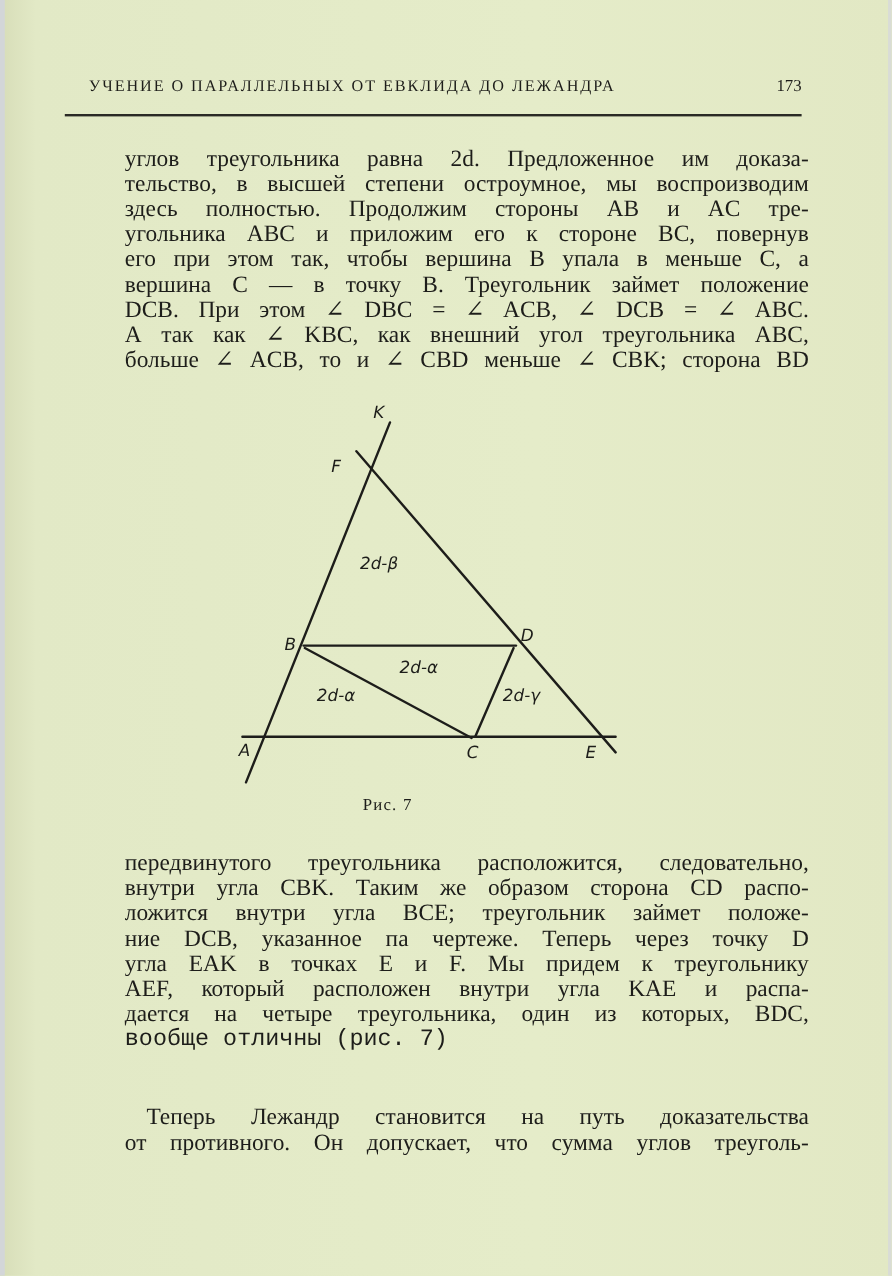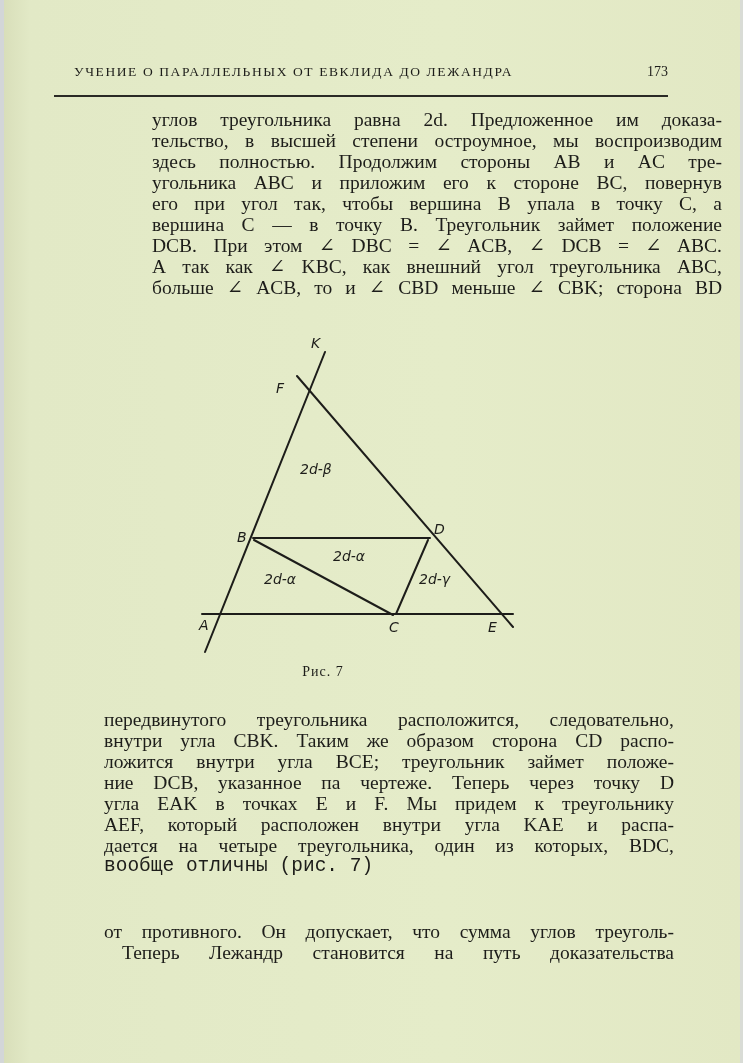--- a/index.html
+++ b/index.html
@@ -36,26 +36,26 @@
 
 <div class="left-edge"></div>
 <div class="right-edge"></div>
 
 <div class="header">
   <span class="title">УЧЕНИЕ О ПАРАЛЛЕЛЬНЫХ ОТ ЕВКЛИДА ДО ЛЕЖАНДРА</span>
   <span class="page">173</span>
 </div>
 <div class="rule"></div>
 
-<div class="para" style="top:109px;margin-left:48px;">
+<div class="para" style="top:122px;">
   <span class="line">углов треугольника равна 2d. Предложенное им доказа-</span>
   <span class="line">тельство, в высшей степени остроумное, мы воспроизводим</span>
   <span class="line">здесь полностью. Продолжим стороны AB и AC тре-</span>
   <span class="line">угольника ABC и приложим его к стороне BC, повернув</span>
-  <span class="line">его при угол так, чтобы вершина B упала в точку  C, а</span>
+  <span class="line">его при этом так, чтобы вершина B упала в меньше  C, а</span>
   <span class="line">вершина C — в точку B. Треугольник займет положение</span>
   <span class="line">DCB.  При  этом ∠ DBC = ∠ ACB, ∠ DCB = ∠ ABC.</span>
   <span class="line">А так как ∠ KBC, как внешний угол треугольника ABC,</span>
   <span class="line">больше ∠ ACB, то и ∠ CBD меньше ∠ CBK;  сторона BD</span>
 </div>
 
 <svg class="figure" viewBox="190 330 340 330" xmlns="http://www.w3.org/2000/svg">
   <g stroke="#1d1d1a" stroke-width="2" fill="none" stroke-linecap="round">
 
     <line x1="205" y1="652" x2="325" y2="352"></line>
@@ -94,15 +94,15 @@
   <span class="line">внутри угла CBK. Таким же образом сторона CD распо-</span>
   <span class="line">ложится внутри угла BCE; треугольник займет положе-</span>
   <span class="line">ние DCB, указанное па чертеже. Теперь через точку D</span>
   <span class="line">угла EAK в точках E и F. Мы придем к треугольнику</span>
   <span class="line">AEF, который расположен внутри угла KAE и распа-</span>
   <span class="line">дается на четыре треугольника, один из которых, BDC,</span>
   <span class="line last">вообще отличны (рис. 7)</span>
 </div>
 
 <div class="para" style="top:921px;">
+  <span class="line indent">Теперь Лежандр становится на путь доказательства</span>
   <span class="line">от противного. Он допускает, что сумма углов треуголь-</span>
-  <span class="line indent">Теперь Лежандр становится на путь доказательства</span>
 </div>
 
 </body></html>

